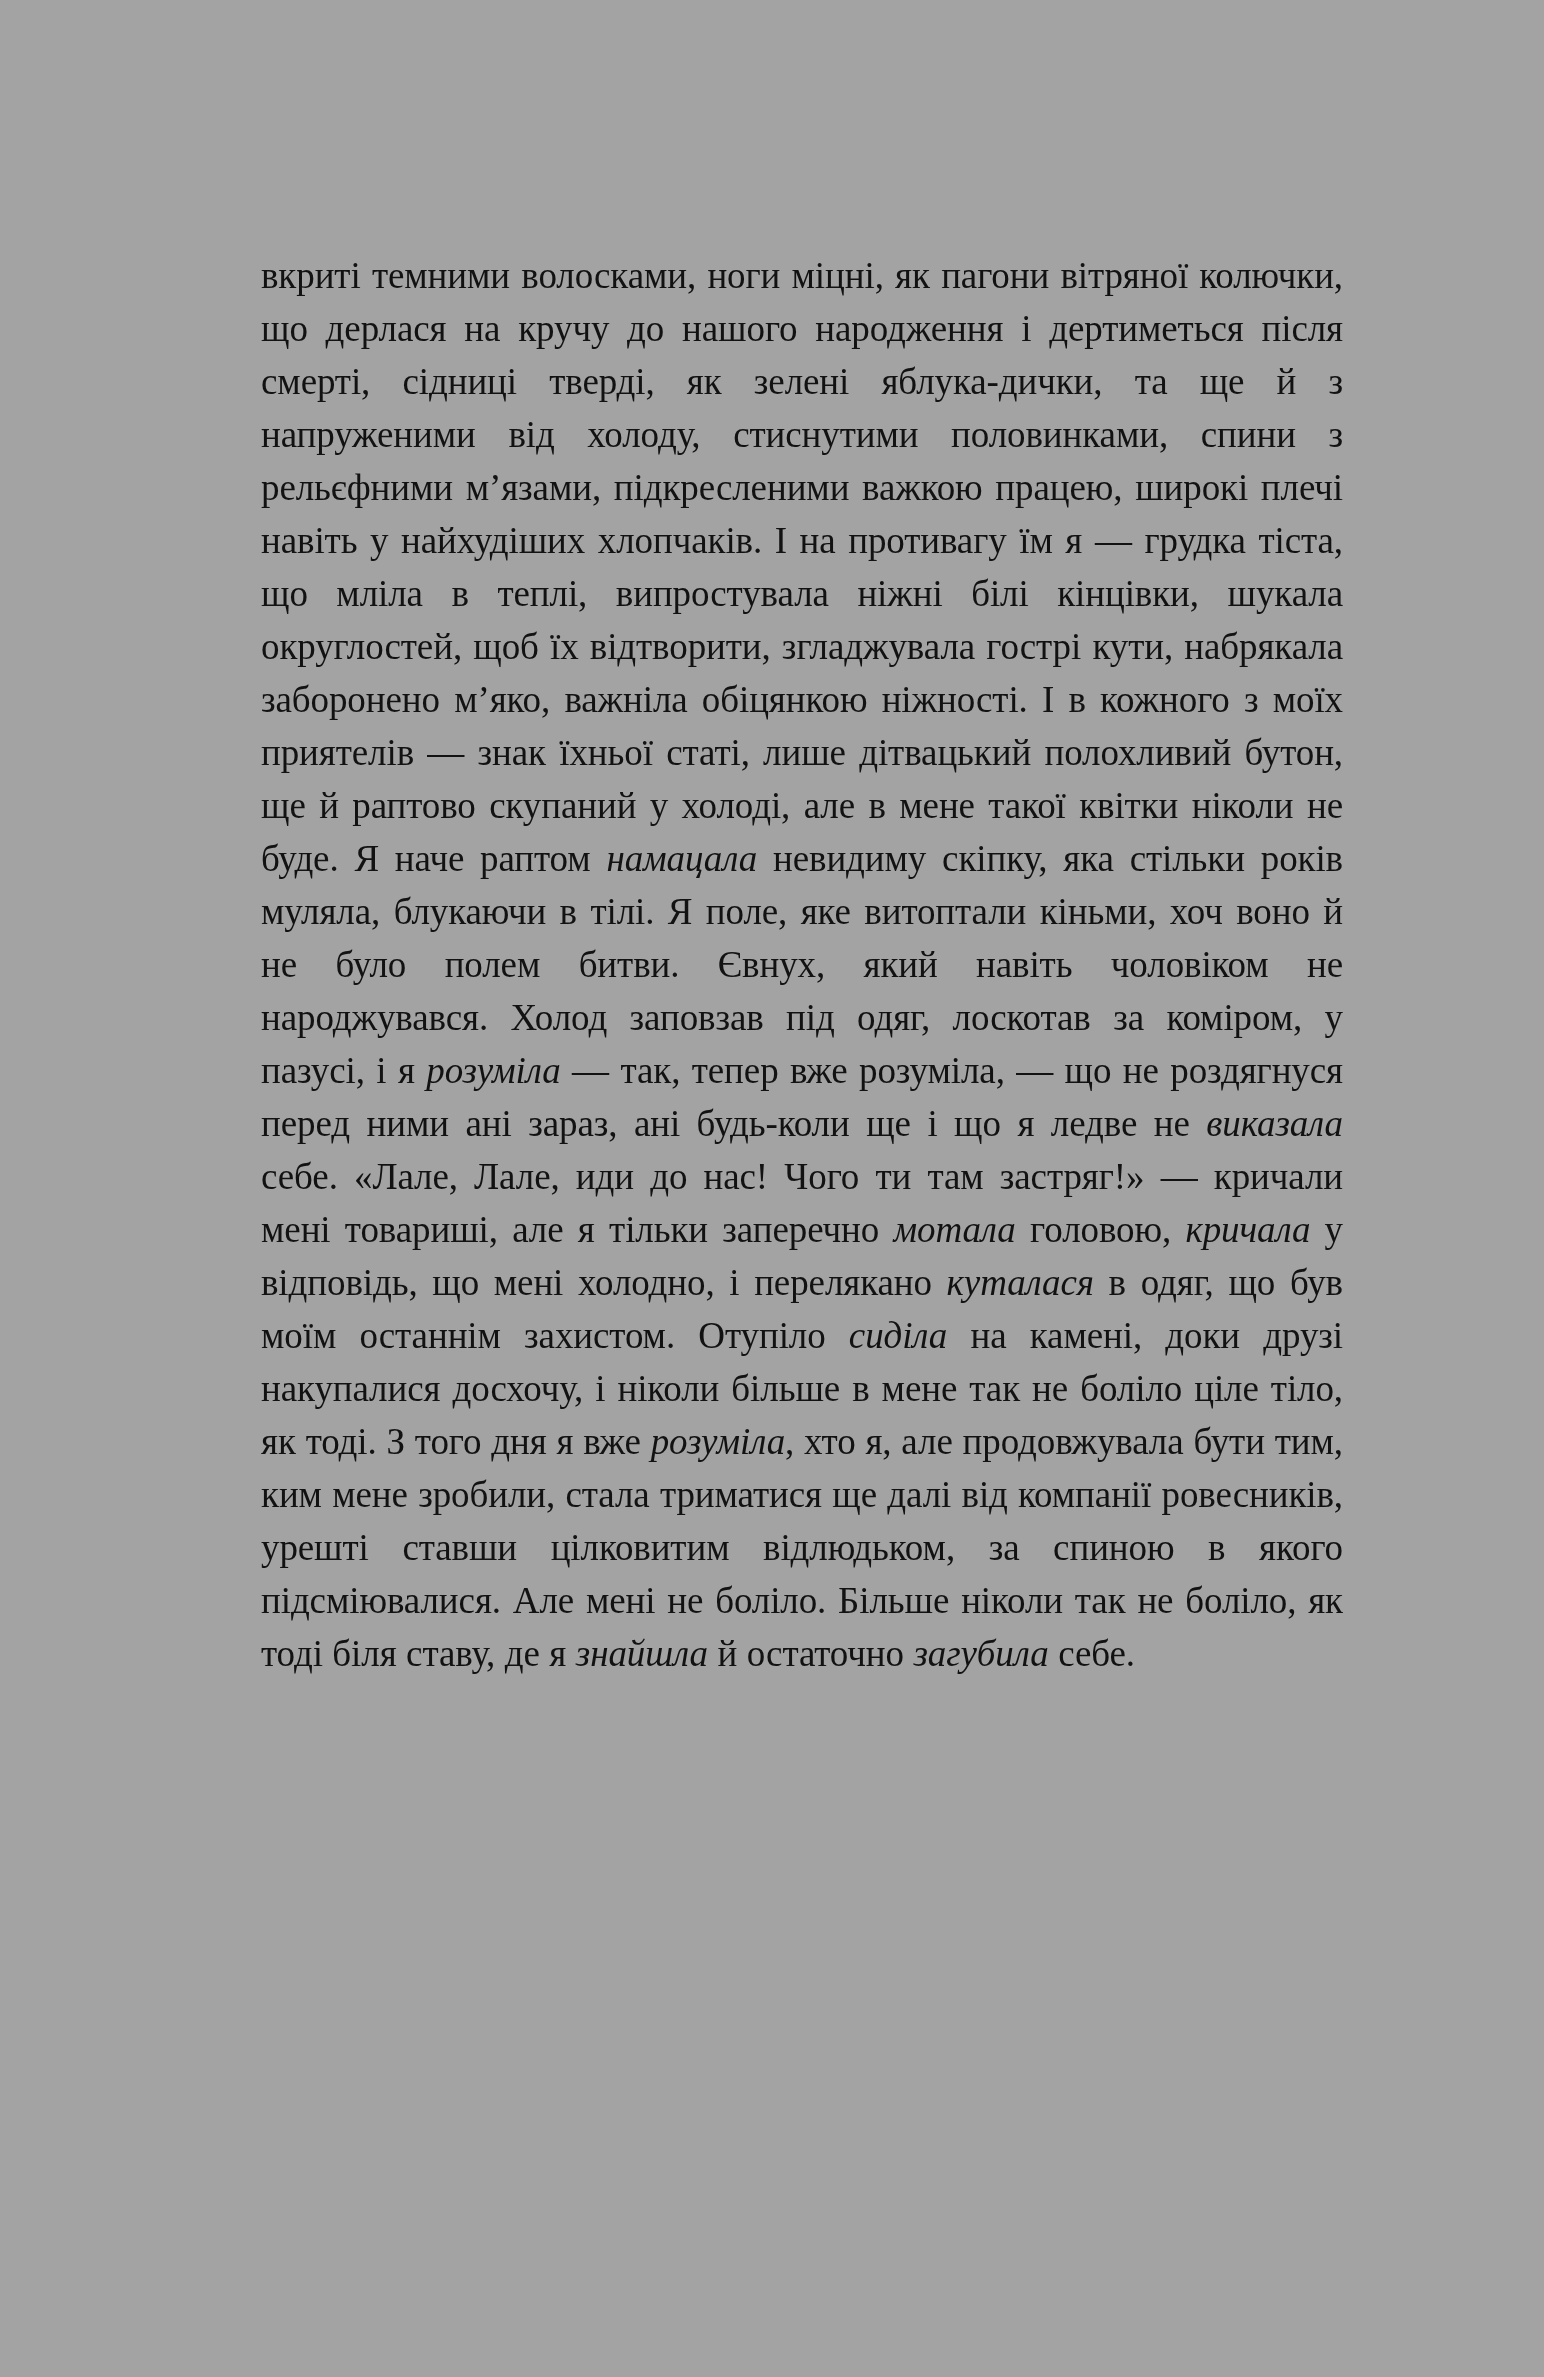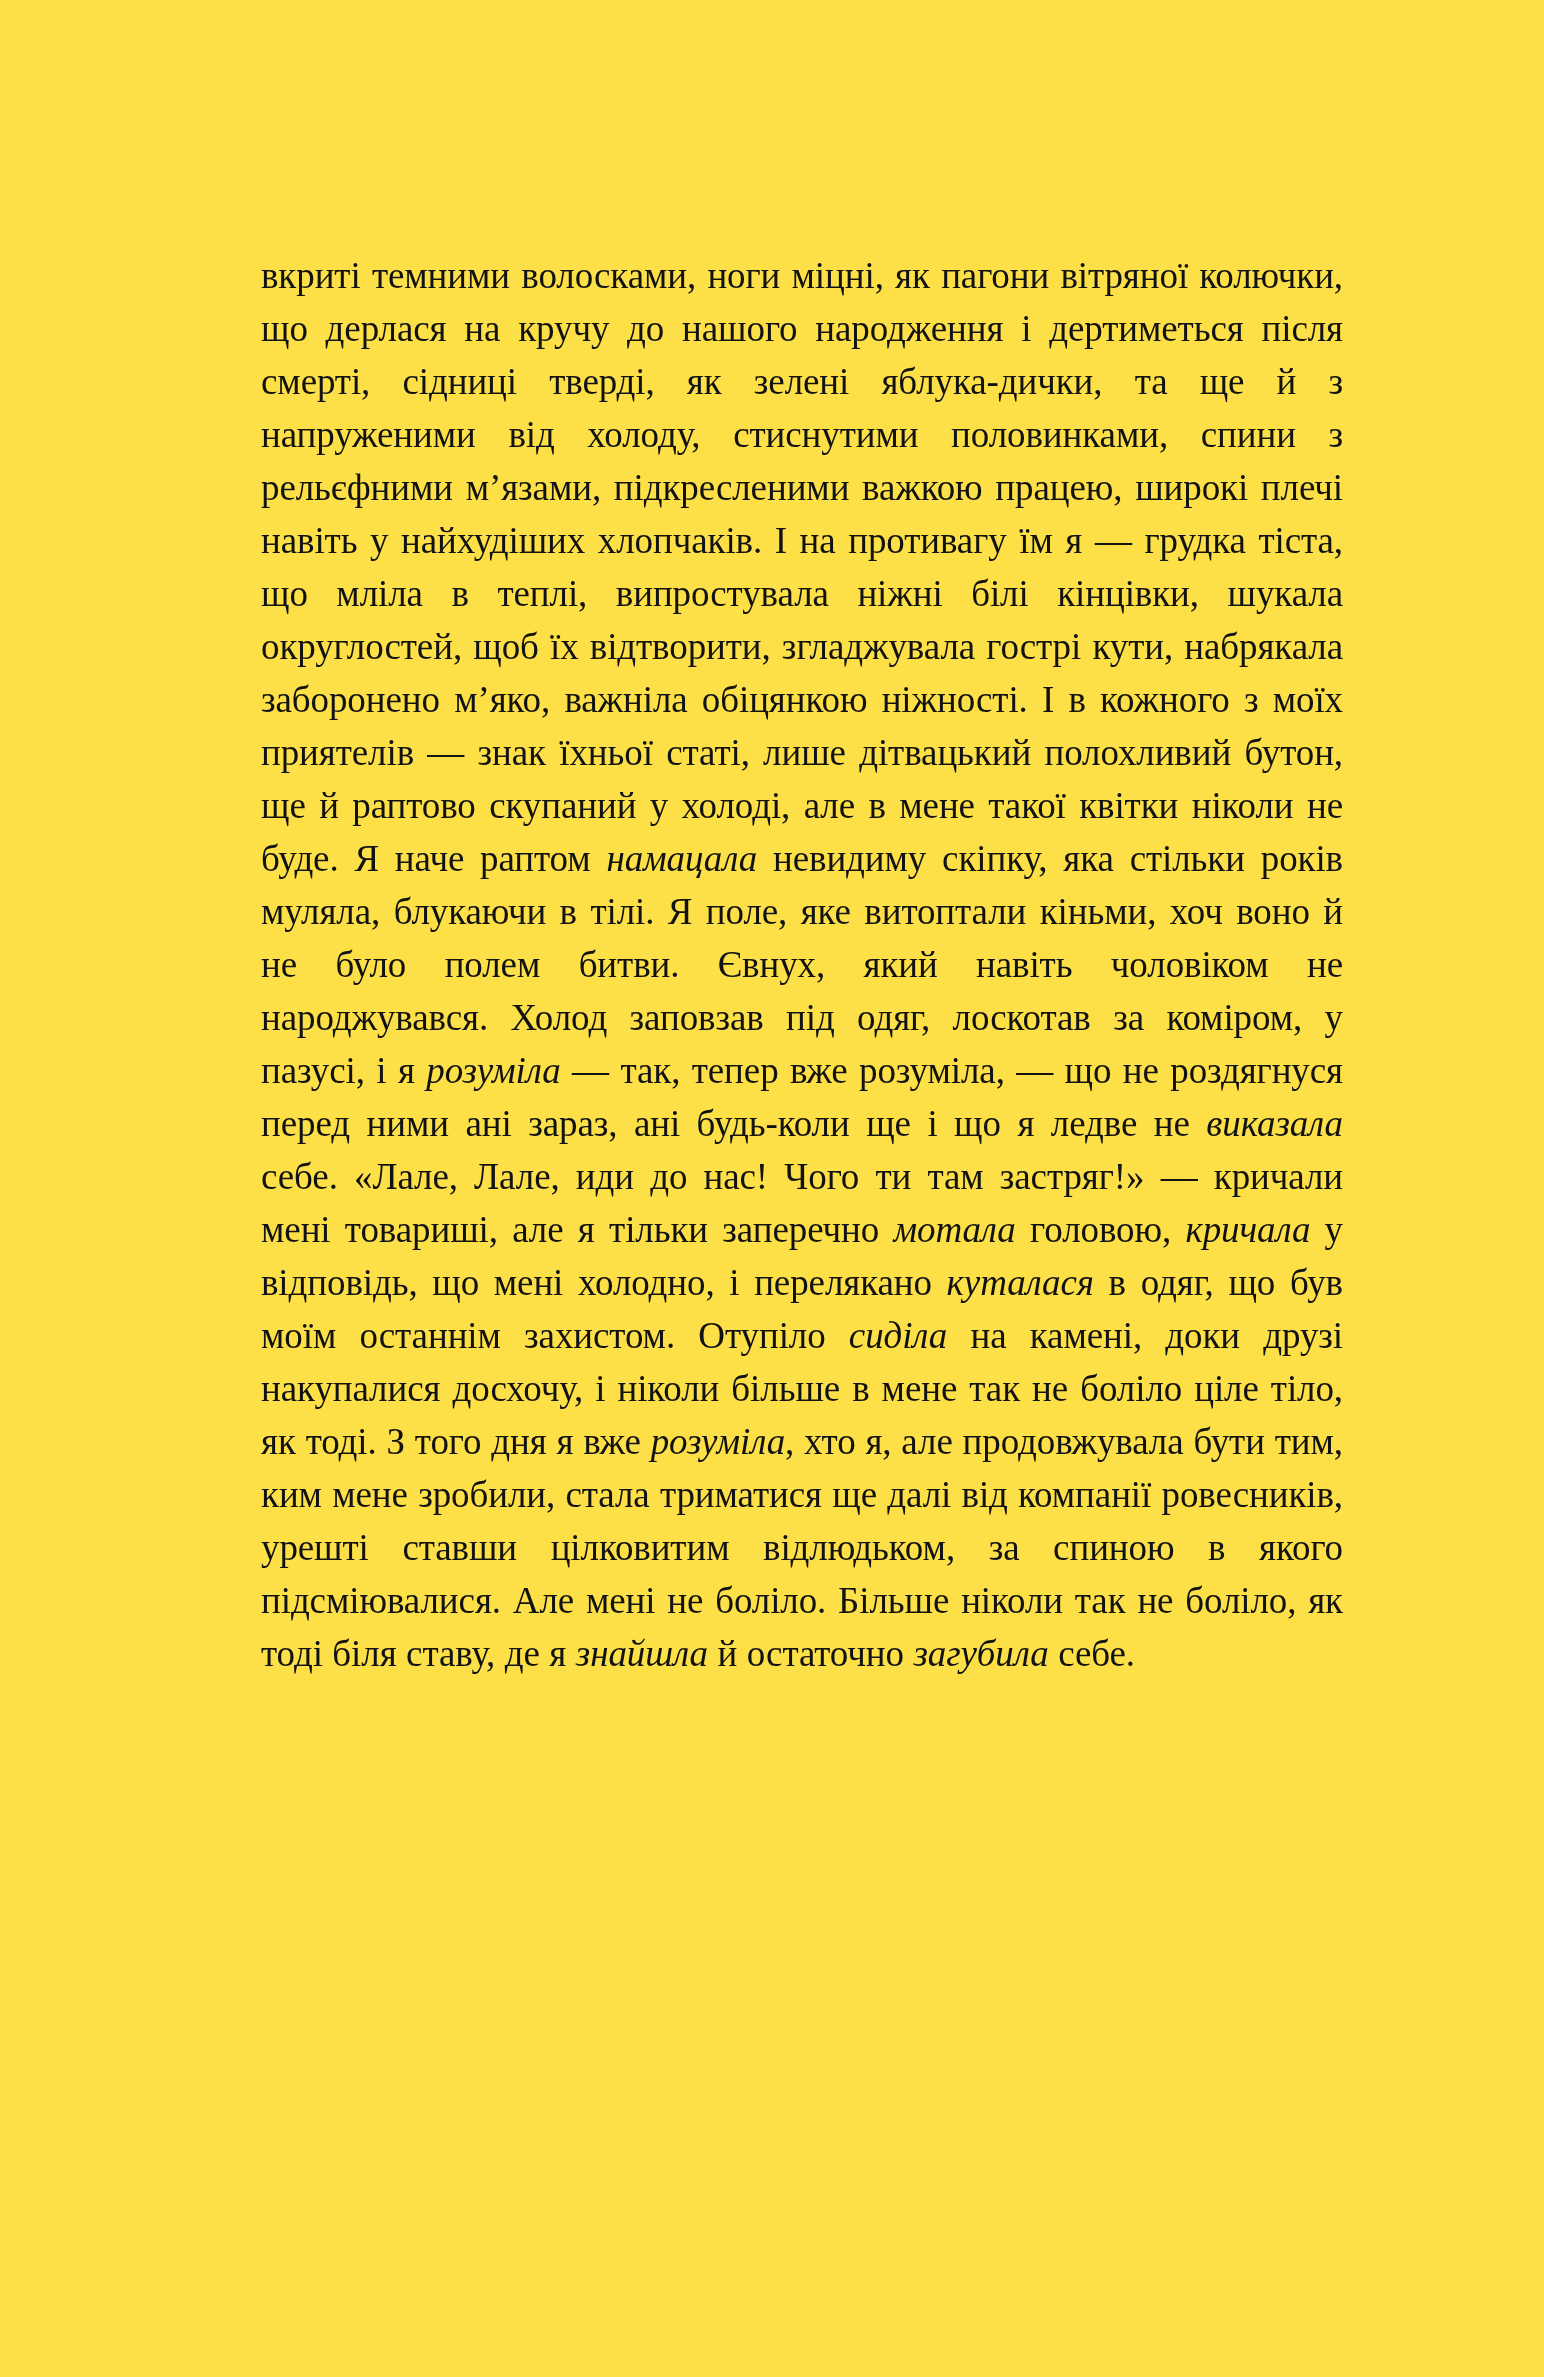--- a/index.html
+++ b/index.html
@@ -14,21 +14,21 @@
     position: relative;
     overflow: hidden;
     font-family: "Liberation Serif", "DejaVu Serif", serif;
     color: #111111;
     -webkit-font-smoothing: antialiased;
   }
 
   .page {
     position: absolute;
     inset: 0;
-    background: #fde047;
+    background: #a3a3a3;
     padding-left: 37px;
   }
 
   
   .text-block {
     position: absolute;
     left: 261px;
     top: 249px;
     width: 1082px;
   }

